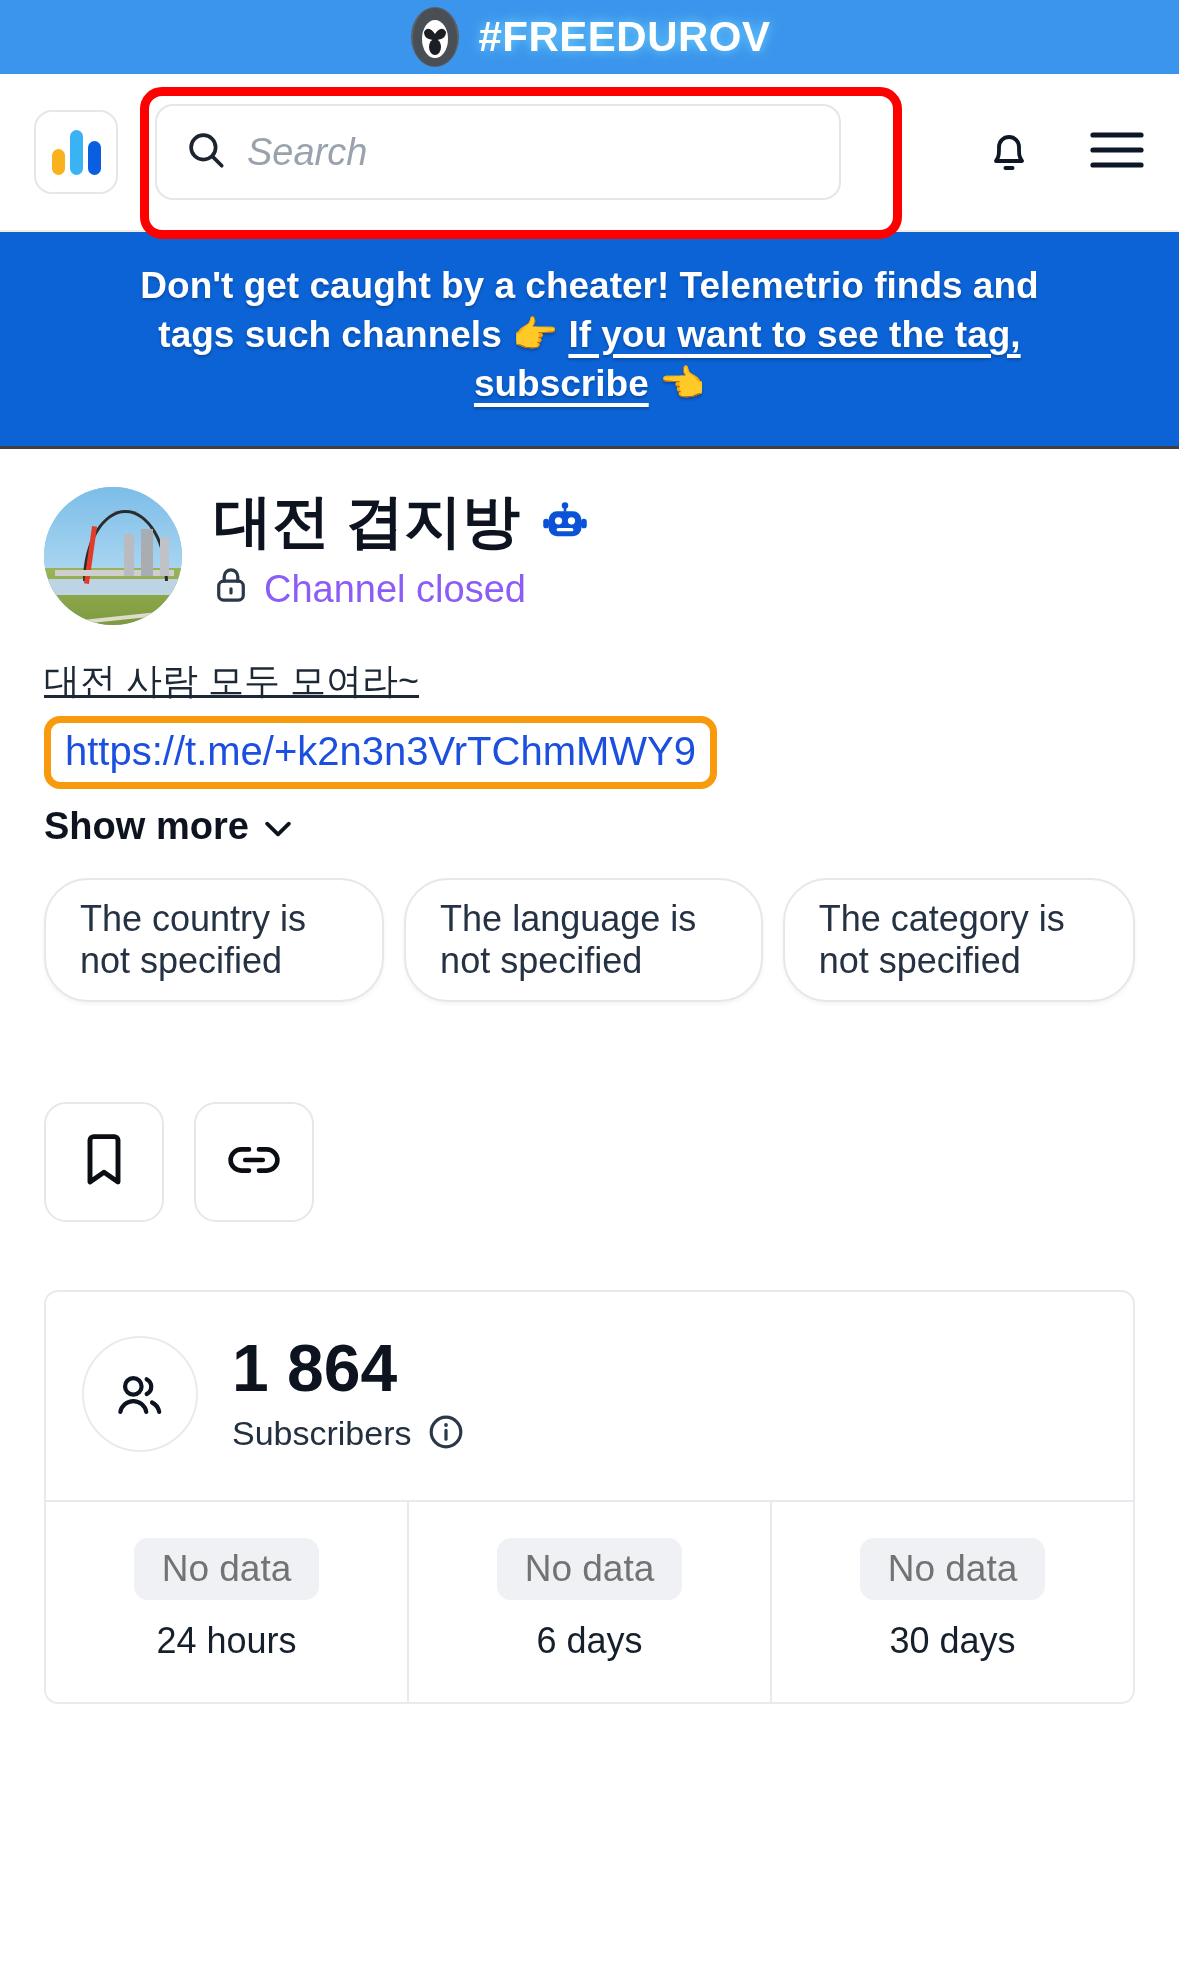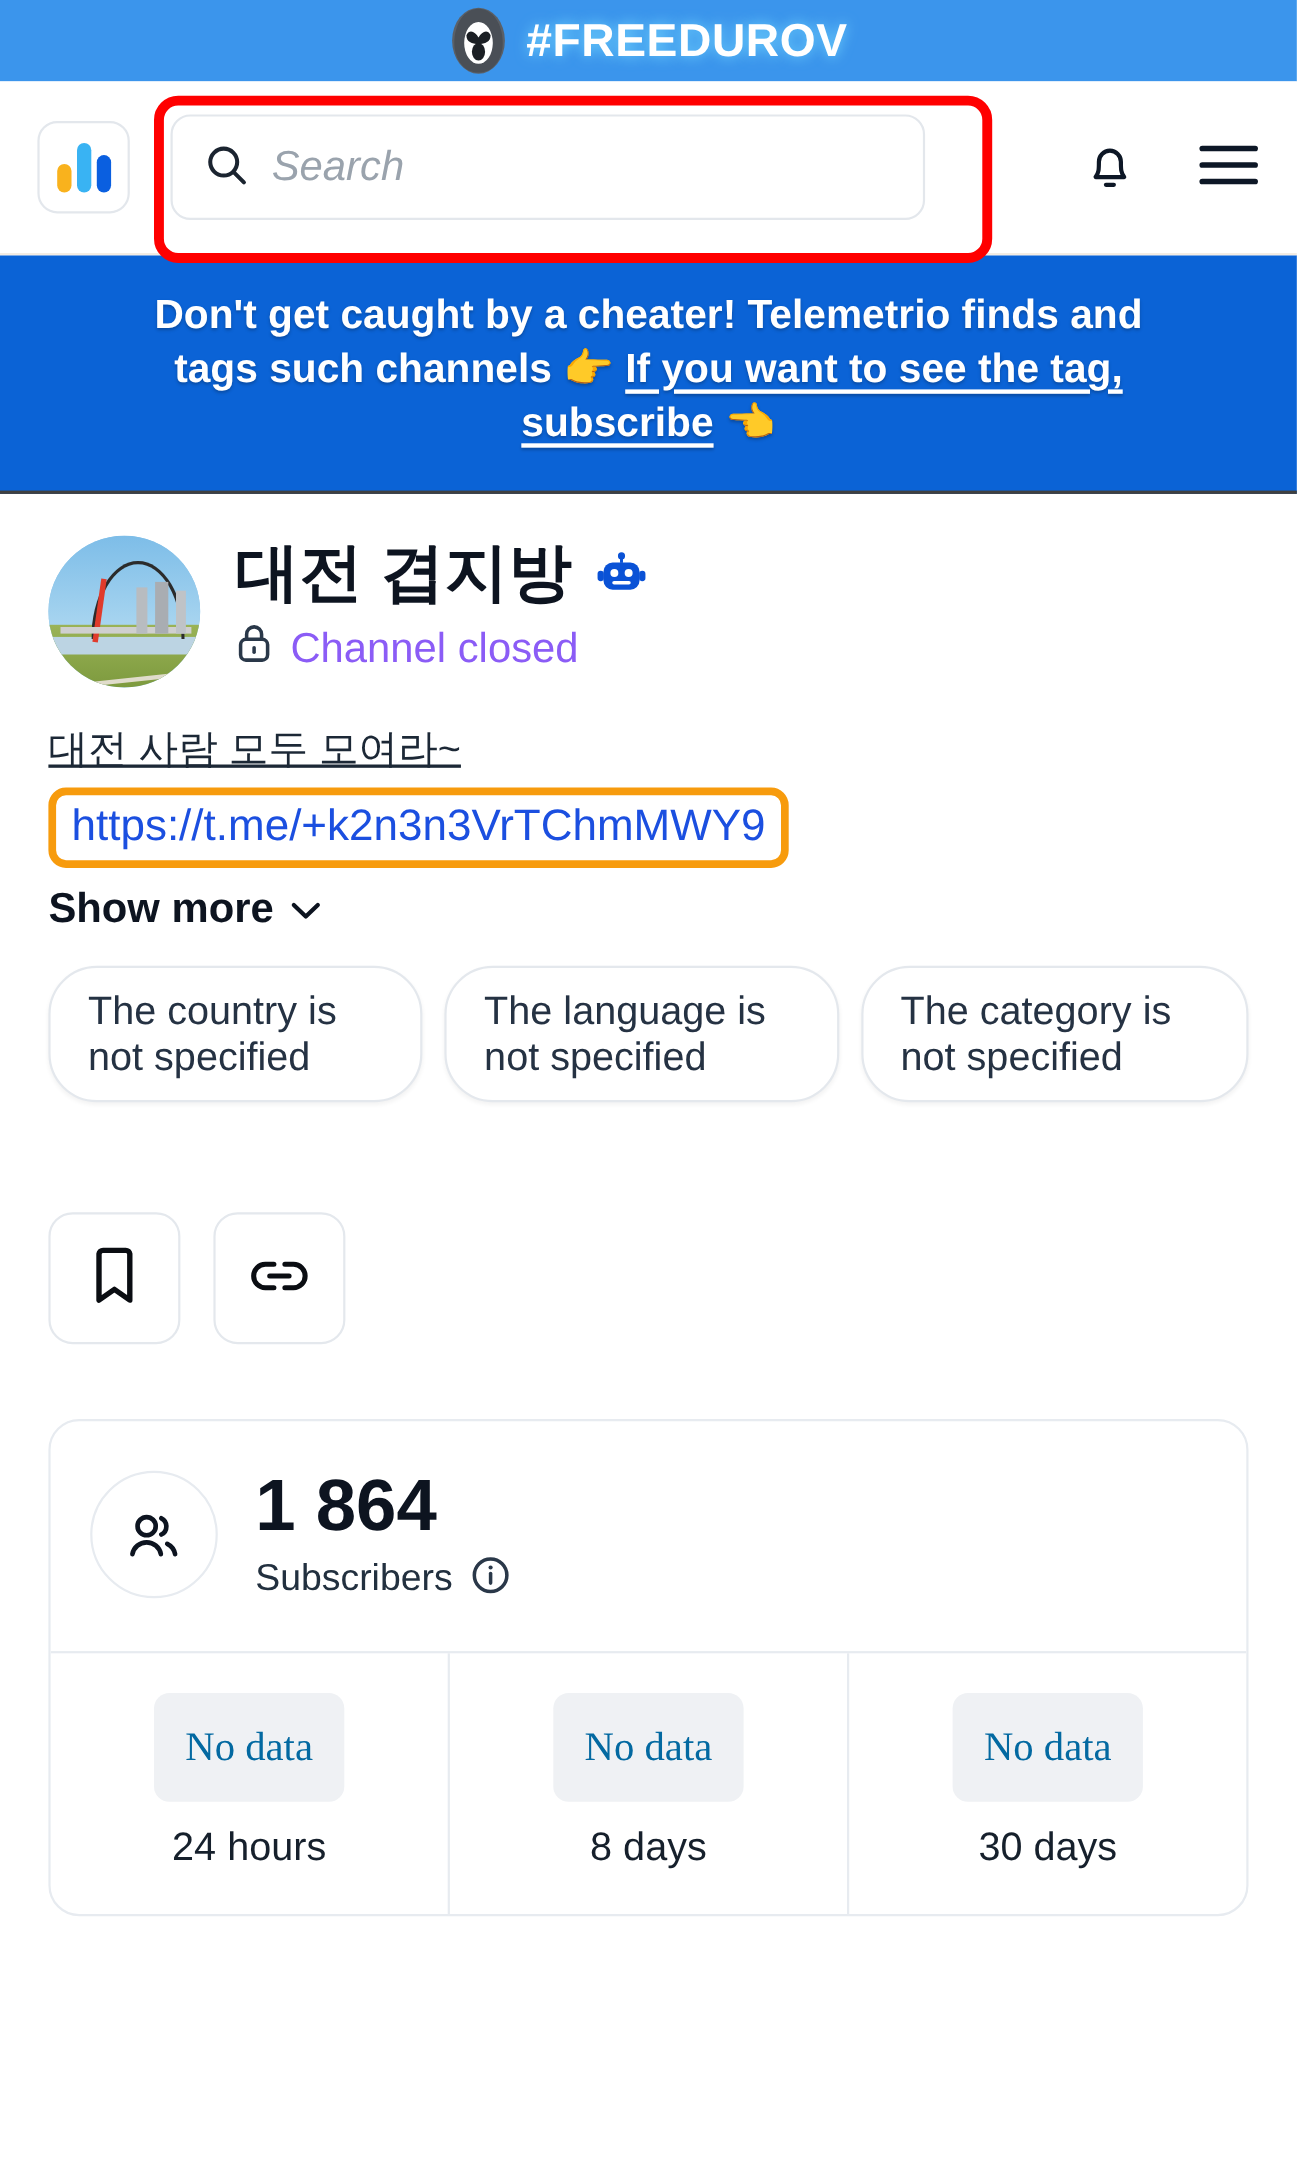--- a/index.html
+++ b/index.html
@@ -222,21 +222,21 @@
     border: 2px solid #e4e8ed;
     border-radius: 22px;
     display:flex; align-items:center; justify-content:center;
     background:#fff;
   }
 
   
   .stats-card {
     margin-top: 68px;
     border: 2px solid #e7ebf0;
-    border-radius: 28px;
+    border-radius: 14px;
     background:#fff;
     overflow: hidden;
   }
   .stats-main {
     display:flex; align-items:center; gap: 34px;
     padding: 42px 36px 46px;
   }
   .people-circle {
     width: 116px; height: 116px;
     border: 2px solid #e7ebf0;
@@ -257,24 +257,23 @@
   .stat-cell {
     flex: 1 1 0;
     padding: 36px 10px 40px;
     display:flex; flex-direction:column; align-items:center; gap:20px;
     border-left: 2px solid #e7ebf0;
   }
   .stat-cell:first-child { border-left: none; }
   .stat-badge {
     background: #eff1f4;
     border-radius: 14px;
-    padding: 28px 28px;
+    padding: 10px 28px;
     font-size: 37px;
-    color: #0369a1;
-    font-family: Liberation Serif, serif;
+    color: #737373;
   }
   .stat-period { font-size: 36px; color:#16202c; }
 </style>
 </head>
 <body>
 
 <div class="page">
 
   <div class="promo-top">
     <span class="durov-logo">
@@ -448,21 +447,21 @@
         </div>
       </div>
 
       <div class="stats-row">
         <div class="stat-cell">
           <div class="stat-badge">No data</div>
           <div class="stat-period">24 hours</div>
         </div>
         <div class="stat-cell">
           <div class="stat-badge">No data</div>
-          <div class="stat-period">8 days</div>
+          <div class="stat-period">6 days</div>
         </div>
         <div class="stat-cell">
           <div class="stat-badge">No data</div>
           <div class="stat-period">30 days</div>
         </div>
       </div>
     </div>
 
   </div>
 </div>

